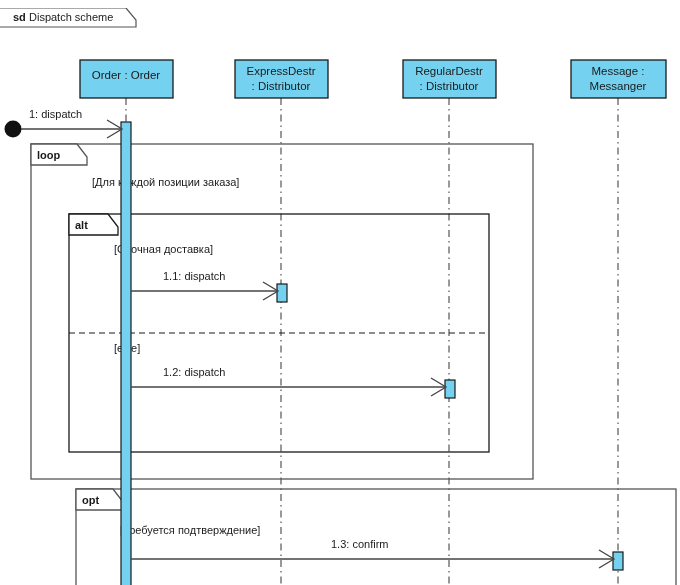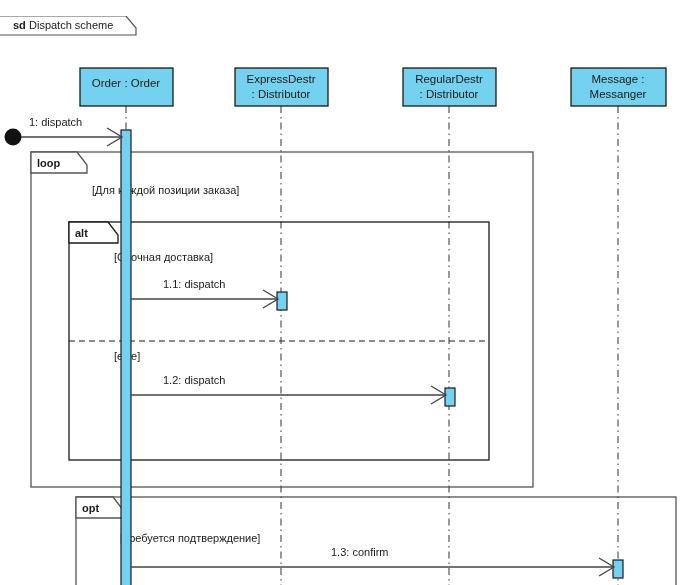--- a/index.html
+++ b/index.html
@@ -3,21 +3,21 @@
 <meta charset="utf-8">
 <style>
   html,body{margin:0;padding:0;}
   body{
     width:680px;height:585px;
     background:#ffffff;
     font-family:"Liberation Sans","DejaVu Sans",sans-serif;
     overflow:hidden;
     position:relative;
   }
-  #stage{position:absolute;left:0;top:16px;width:680px;height:460px;border-radius:10px;}
+  #stage{position:absolute;left:0;top:8px;width:680px;height:460px;border-radius:10px;}
   svg{display:block;}
   .txt{font-family:"Liberation Sans","DejaVu Sans",sans-serif;fill:#1a1a1a;}
   .t11{font-size:11px;}
   .t11b{font-size:11px;font-weight:bold;}
   .t12{font-size:11.5px;}
 </style>
 </head>
 <body>
 
 <div id="stage">

